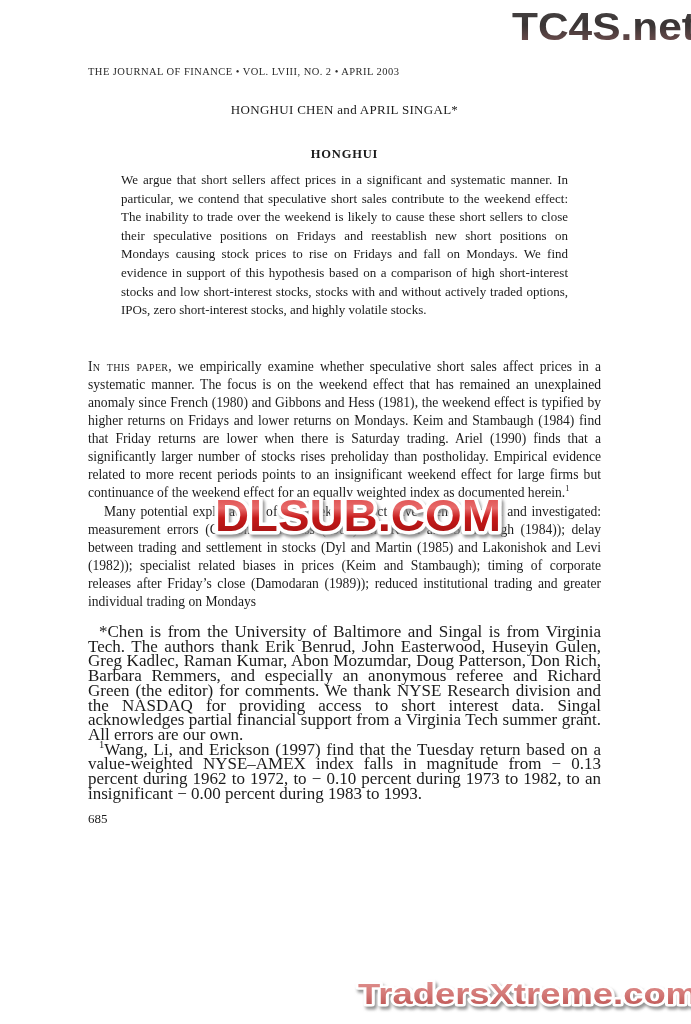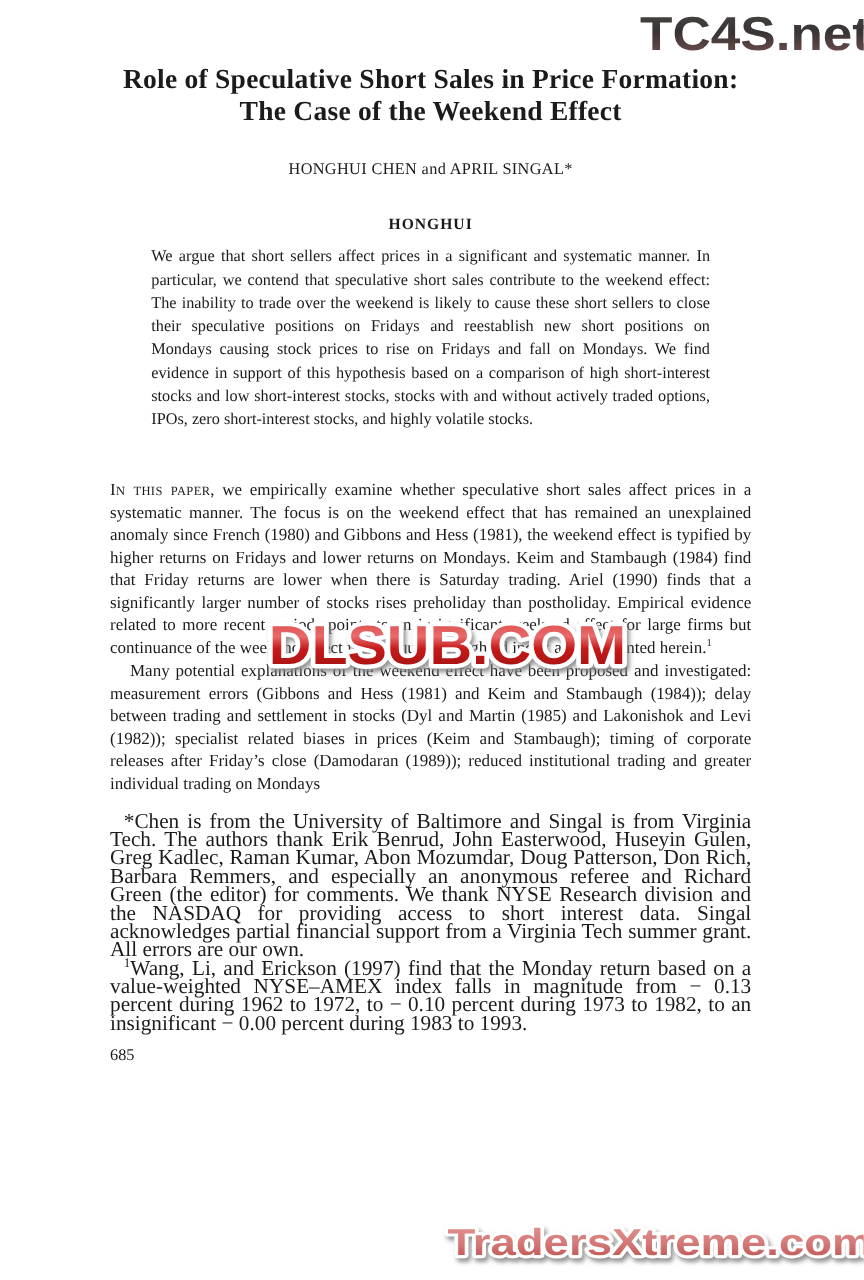--- a/index.html
+++ b/index.html
@@ -93,42 +93,39 @@
         <stop offset="0" stop-color="#4a4646"></stop>
         <stop offset="0.45" stop-color="#393434"></stop>
         <stop offset="1" stop-color="#7d5555"></stop>
       </linearGradient>
     </defs>
     <text x="96" y="37" text-anchor="middle" font-family="Liberation Sans, sans-serif" font-weight="bold" font-size="38" fill="url(#gradTop)" textLength="184" lengthAdjust="spacingAndGlyphs">TC4S.net</text>
   </svg>
 
   <div class="content">
 
+    <div class="journal-header">THE JOURNAL OF FINANCE • VOL. LVIII, NO. 2 • APRIL 2003</div>
 
-    <div class="title">
-      <div>Role of Speculative Short Sales in Price Formation:</div>
-      <div>The Case of the Weekend Effect</div>
-    </div>
 
     <div class="authors">HONGHUI CHEN and APRIL SINGAL*</div>
 
     <div class="abstract-heading">HONGHUI</div>
 
     <p class="abstract-text">We argue that short sellers affect prices in a significant and systematic manner. In particular, we contend that speculative short sales contribute to the weekend effect: The inability to trade over the weekend is likely to cause these short sellers to close their speculative positions on Fridays and reestablish new short positions on Mondays causing stock prices to rise on Fridays and fall on Mondays. We find evidence in support of this hypothesis based on a comparison of high short-interest stocks and low short-interest stocks, stocks with and without actively traded options, IPOs, zero short-interest stocks, and highly volatile stocks.</p>
 
     <p class="body-para first">
       <span class="lead-smallcaps">In this paper</span><span>, we empirically examine whether speculative short sales affect prices in a systematic manner. The focus is on the weekend effect that has remained an unexplained anomaly since French (1980) and Gibbons and Hess (1981), the weekend effect is typified by higher returns on Fridays and lower returns on Mondays. Keim and Stambaugh (1984) find that Friday returns are lower when there is Saturday trading. Ariel (1990) finds that a significantly larger number of stocks rises preholiday than postholiday. Empirical evidence related to more recent periods points to an insignificant weekend effect for large firms but continuance of the weekend effect for an equally weighted index as documented herein.</span><sup>1</sup>
     </p>
 
     <p class="body-para indent">Many potential explanations of the weekend effect have been proposed and investigated: measurement errors (Gibbons and Hess (1981) and Keim and Stambaugh (1984)); delay between trading and settlement in stocks (Dyl and Martin (1985) and Lakonishok and Levi (1982)); specialist related biases in prices (Keim and Stambaugh); timing of corporate releases after Friday’s close (Damodaran (1989)); reduced institutional trading and greater individual trading on Mondays</p>
 
     <div class="footnotes">
       <p class="footnote-para">*Chen is from the University of Baltimore and Singal is from Virginia Tech. The authors thank Erik Benrud, John Easterwood, Huseyin Gulen, Greg Kadlec, Raman Kumar, Abon Mozumdar, Doug Patterson, Don Rich, Barbara Remmers, and especially an anonymous referee and Richard Green (the editor) for comments. We thank NYSE Research division and the NASDAQ for providing access to short interest data. Singal acknowledges partial financial support from a Virginia Tech summer grant. All errors are our own.</p>
       <p class="footnote-para">
-        <sup>1</sup><span>Wang, Li, and Erickson (1997) find that the Monday return based on a value-weighted NYSE–AMEX index falls in magnitude from − 0.13 percent during 1962 to 1972, to − 0.10 percent during 1973 to 1982, to an insignificant − 0.00 percent during 1983 to 1993.</span>
+        <sup>1</sup><span>Wang, Li, and Erickson (1997) find that the Tuesday return based on a value-weighted NYSE–AMEX index falls in magnitude from − 0.13 percent during 1962 to 1972, to − 0.10 percent during 1973 to 1982, to an insignificant − 0.00 percent during 1983 to 1993.</span>
       </p>
     </div>
 
     <div class="page-number">685</div>
 
   </div>
 
   <svg class="wm-mid wm-sticker" width="310" height="68" viewBox="0 0 310 68">
     <defs>
       <linearGradient id="gradMid" x1="0" y1="0" x2="0" y2="1">

